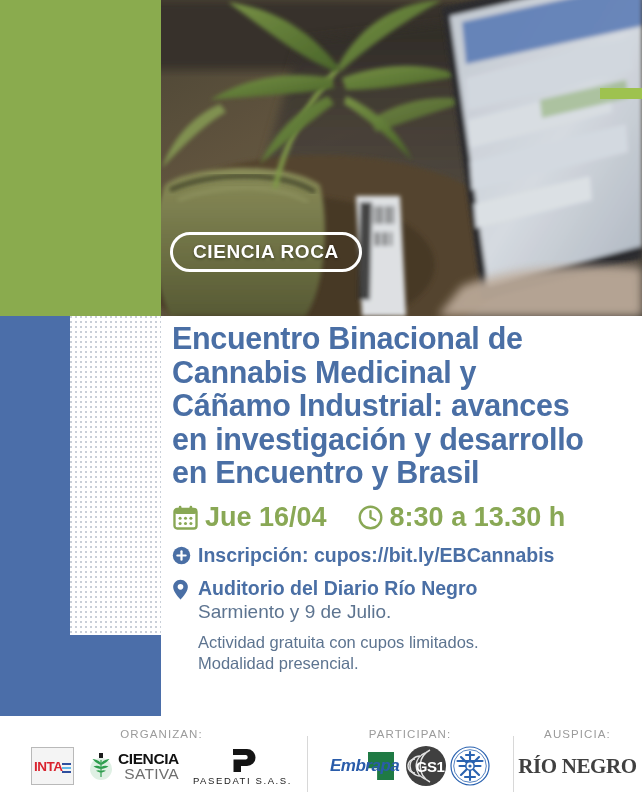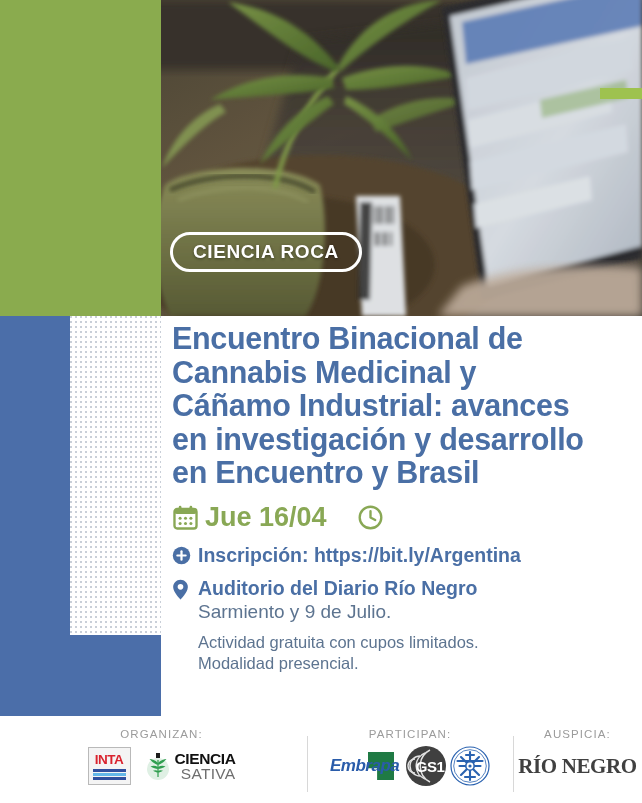--- a/index.html
+++ b/index.html
@@ -56,21 +56,21 @@
   
   .footer{position:absolute;left:0;top:724px;width:642px;height:79px;background:#fff;}
   .fcol{position:absolute;top:0;height:79px;}
   .fhead{text-align:center;color:#9b9b9b;font-size:11.5px;letter-spacing:1.1px;
          padding-top:4px;}
   .frow{display:flex;align-items:center;justify-content:center;gap:10px;height:52px;}
   .vdiv{position:absolute;top:12px;width:1px;height:56px;background:#d8d8d8;}
 
   
   .inta{width:43px;height:38px;border:1px solid #b9b9b9;background:#f4f4f4;
-        display:flex;flex-direction:column;align-items:center;justify-content:center;padding:2px;box-sizing:border-box;}
+        display:flex;flex-direction:row;align-items:center;justify-content:center;padding:2px;box-sizing:border-box;}
   .inta-t{color:#d9232e;font-weight:bold;font-size:13.5px;letter-spacing:-.5px;line-height:13px;}
   .inta-b{width:33px;margin-top:2px;}
   .inta-b i{display:block;height:2.5px;margin-top:1.5px;}
 
   
   .cs{display:flex;align-items:center;gap:4px;}
   .cs-txt{line-height:15px;}
   .cs1{color:#111;font-weight:bold;font-size:15.5px;letter-spacing:-.4px;}
   .cs2{color:#6e6e6e;font-size:15.5px;letter-spacing:.3px;text-align:right;display:block;}
 
@@ -235,32 +235,33 @@
               <circle cx="16.8" cy="17.4" r="1.35"></circle>
           </g>
         </svg>
         <span>Jue 16/04</span>
       </div>
       <div class="meta-item second">
         <svg width="27" height="27" viewBox="0 0 24 24">
           <circle cx="12" cy="12" r="9.6" fill="none" stroke="#89a855" stroke-width="2.1"></circle>
           <path d="M12 6.4 L12 12 L16.2 14.2" fill="none" stroke="#89a855" stroke-width="2.1" stroke-linecap="round" stroke-linejoin="round"></path>
         </svg>
+        <span>8:30 a 13.30 h</span>
       </div>
     </div>
 
     <div class="line">
       <span class="ic">
         <svg width="19" height="19" viewBox="0 0 24 24">
           <circle cx="12" cy="12" r="11" fill="#4a6fa5"></circle>
           <rect x="10.6" y="5.4" width="2.8" height="13.2" rx="1.3" fill="#fff"></rect>
           <rect x="5.4" y="10.6" width="13.2" height="2.8" rx="1.3" fill="#fff"></rect>
         </svg>
       </span>
-      <span class="link-txt">Inscripción: https://bit.ly/Argentina</span>
+      <span class="link-txt">Inscripción: cupos://bit.ly/EBCannabis</span>
     </div>
 
     <div class="line">
       <span class="ic">
         <svg width="17" height="21" viewBox="0 0 20 26">
           <path d="M10 0.8 C4.9 0.8 0.9 4.8 0.9 9.9 C0.9 16.6 10 25.4 10 25.4 C10 25.4 19.1 16.6 19.1 9.9 C19.1 4.8 15.1 0.8 10 0.8 Z" fill="#4a6fa5"></path>
           <circle cx="10" cy="9.7" r="3.5" fill="#ffffff"></circle>
         </svg>
       </span>
       <span>
@@ -305,20 +306,26 @@
               <path d="M13 20 C14.5 19 16.5 19 18 19.8 C16 21 14.2 21.6 13.1 21.6 Z"></path>
               <rect x="12.4" y="9" width="1.2" height="17"></rect>
             </g>
           </svg>
           <span class="cs-txt">
             <span class="cs1">CIENCIA</span>
             <span class="cs2">SATIVA</span>
           </span>
         </div>
 
+        <div class="pd">
+          <svg width="34" height="27" viewBox="0 0 34 27">
+            <path d="M8 2 H22 A8.5 8.5 0 0 1 22 19 H16 V25 H8.5 V12.6 H21 A2.4 2.4 0 0 0 21 8 H8 Z" fill="#141414"></path>
+          </svg>
+          <span class="pd-txt">PASEDATI S.A.S.</span>
+        </div>
       </div>
     </div>
 
     <div class="fcol" style="left:307px;width:206px;">
       <div class="fhead">PARTICIPAN:</div>
       <div class="frow" style="gap:4px;">
         <div class="emb">
           <span class="emb-s"></span>
           <span class="emb-t">Embrapa</span>
         </div>

